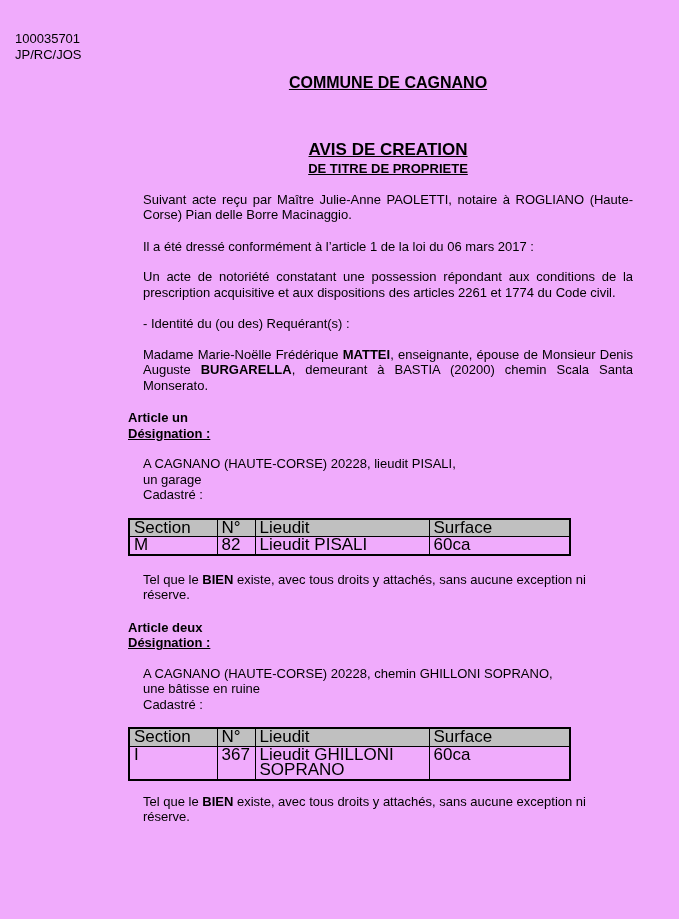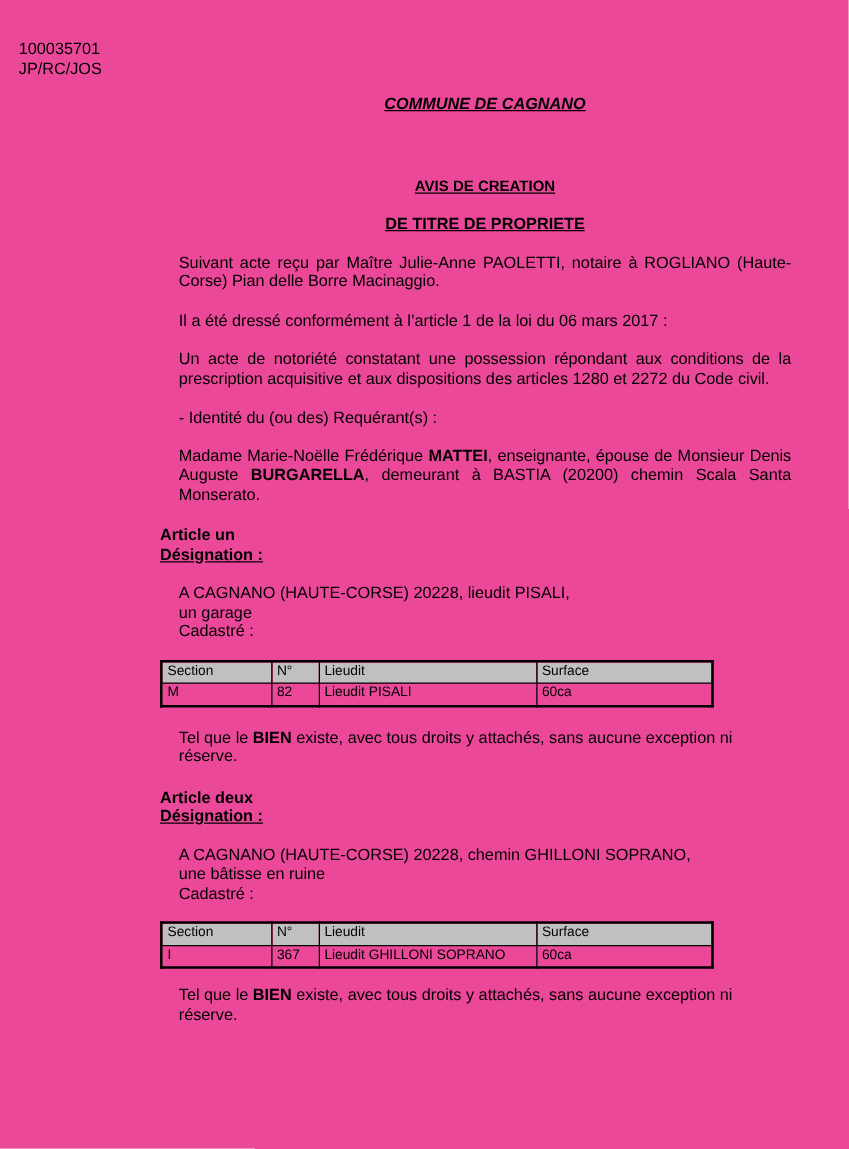--- a/index.html
+++ b/index.html
@@ -1,20 +1,20 @@
 <!DOCTYPE html>
 <html lang="fr"><head>
 <meta charset="utf-8">
 <style>
   html, body { margin: 0; padding: 0; background: #ffffff; }
   .page {
     position: relative;
     width: 679px;
     height: 919px;
-    background: #ec4899;
+    background: #f0abfc;
     font-family: "Liberation Sans", "DejaVu Sans", sans-serif;
     font-size: 13px;
     line-height: 15.5px;
     color: #000000;
     overflow: hidden;
   }
   .ref-block {
     position: absolute;
     left: 15px;
     top: 31px;
@@ -22,23 +22,23 @@
   .doc-body {
     margin-left: 128px;
     width: 520px;
     padding-top: 75px;
   }
   .title-center {
     text-align: center;
     font-weight: bold;
     text-decoration: underline;
   }
-  .t-commune { margin: 0; font-size: 13px; font-style: italic; }
-  .t-avis1   { margin: 51px 0 0 0; font-size: 12px; }
-  .t-avis2   { margin: 14px 0 0 0; font-size: 13px; }
+  .t-commune { margin: 0; font-size: 16px; }
+  .t-avis1   { margin: 51px 0 0 0; font-size: 17px; }
+  .t-avis2   { margin: 4px 0 0 0; font-size: 13px; }
   .h-date {
     margin: 77px 0 0 0;
     font-weight: bold;
     text-decoration: underline;
   }
   p { margin: 15px; }
   .just { text-align: justify; }
   .m15 { margin-top: 15px; }
   .m16 { margin-top: 16px; }
   .bold { font-weight: bold; }
@@ -50,21 +50,21 @@
     width: 441px;
     margin-top: 2px;
     border: 2px solid #000;
   }
   table.cadastre th, table.cadastre td {
     border: 1px solid #000;
     padding: 0px 4px 1px 4px;
     text-align: left;
     vertical-align: top;
     font-weight: normal;
-    font-size: 11px;
+    font-size: 17px;
     line-height: 15.5px;
     overflow: hidden;
   }
   table.cadastre th { background: #c0c0c0; }
   col.c-section { width: 88px; }
   col.c-num     { width: 38px; }
   col.c-lieudit { width: 174px; }
   col.c-surface { width: 141px; }
   td.cell-justify { text-align: justify; }
   .m13 { margin-top: 13px; }
@@ -83,21 +83,21 @@
 
     <div class="title-center t-commune">COMMUNE DE CAGNANO</div>
     <div class="title-center t-avis1">AVIS DE CREATION</div>
     <div class="title-center t-avis2">DE TITRE DE PROPRIETE</div>
 
 
     <p class="just m15">Suivant acte reçu par Maître Julie-Anne PAOLETTI, notaire à ROGLIANO (Haute-Corse) Pian delle Borre Macinaggio.</p>
 
     <p class="m16">Il a été dressé conformément à l’article 1 de la loi du 06 mars 2017 :</p>
 
-    <p class="just m15">Un acte de notoriété constatant une possession répondant aux conditions de la prescription acquisitive et aux dispositions des articles 1280 et 2272 du Code civil.</p>
+    <p class="just m15">Un acte de notoriété constatant une possession répondant aux conditions de la prescription acquisitive et aux dispositions des articles 2261 et 1774 du Code civil.</p>
 
     <p class="m16">- Identité du (ou des) Requérant(s) :</p>
 
     <p class="just m15"><span>Madame Marie-Noëlle Frédérique </span><span class="bold">MATTEI</span><span>, enseignante, épouse de Monsieur Denis Auguste </span><span class="bold">BURGARELLA</span><span>, demeurant à BASTIA (20200) chemin Scala Santa Monserato.</span><br></p>
 
     <div class="h-article">Article un</div>
     <div class="h-designation">Désignation :</div>
 
     <p class="m15">
       <span>A CAGNANO (HAUTE-CORSE) 20228, lieudit PISALI,</span><br>

